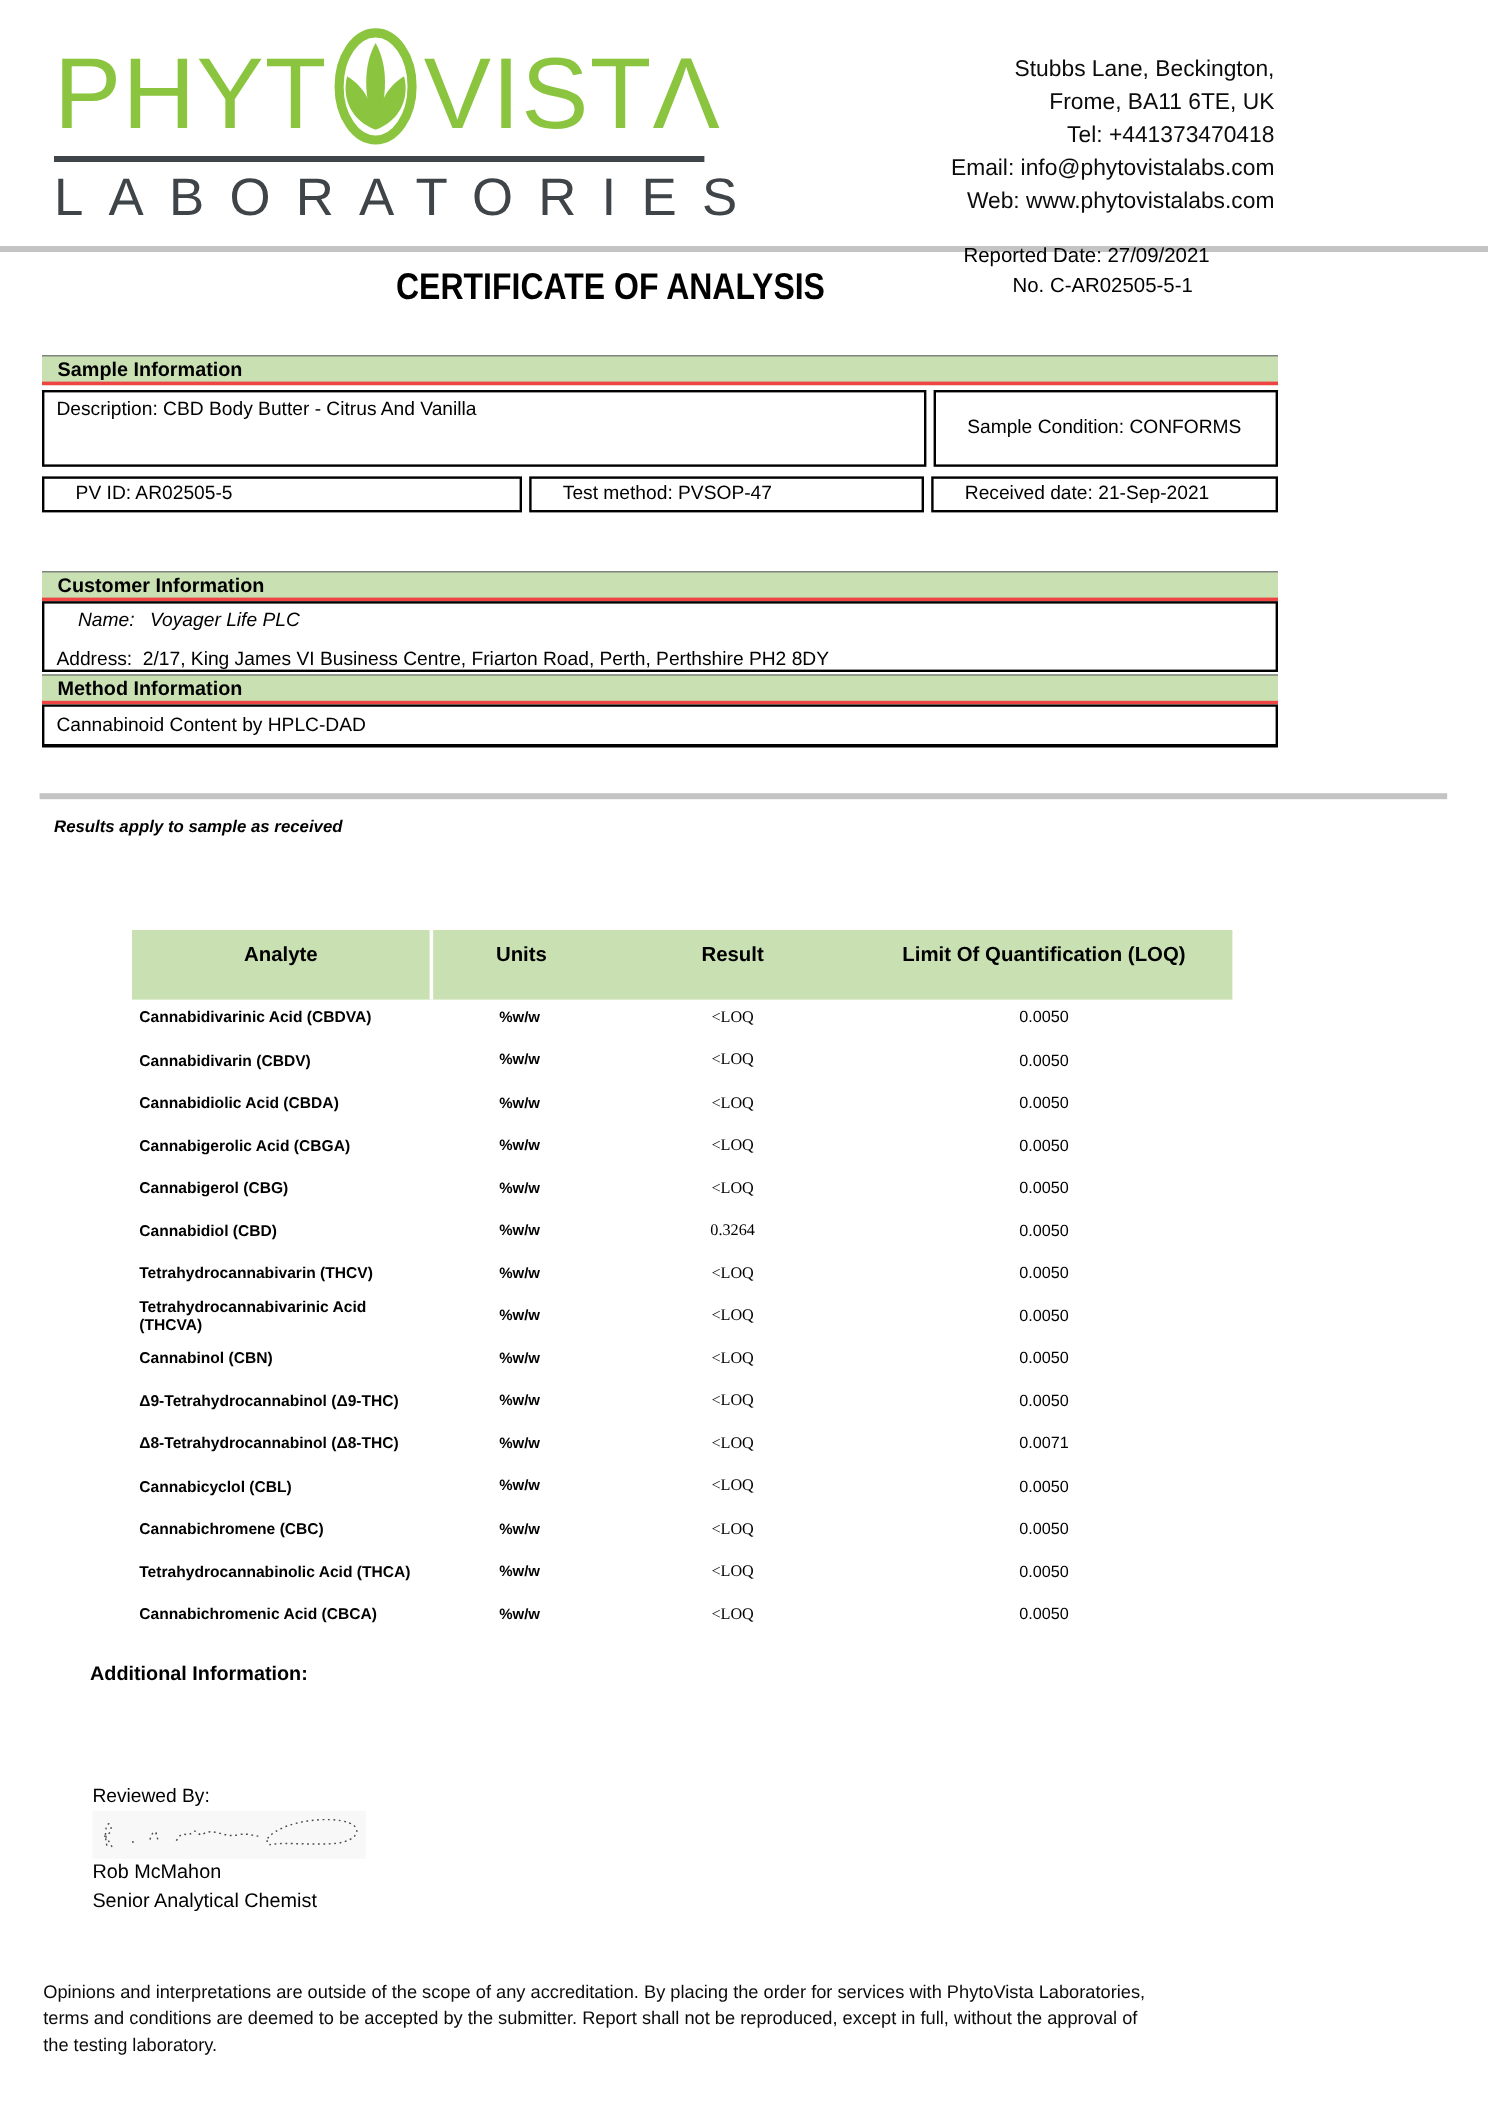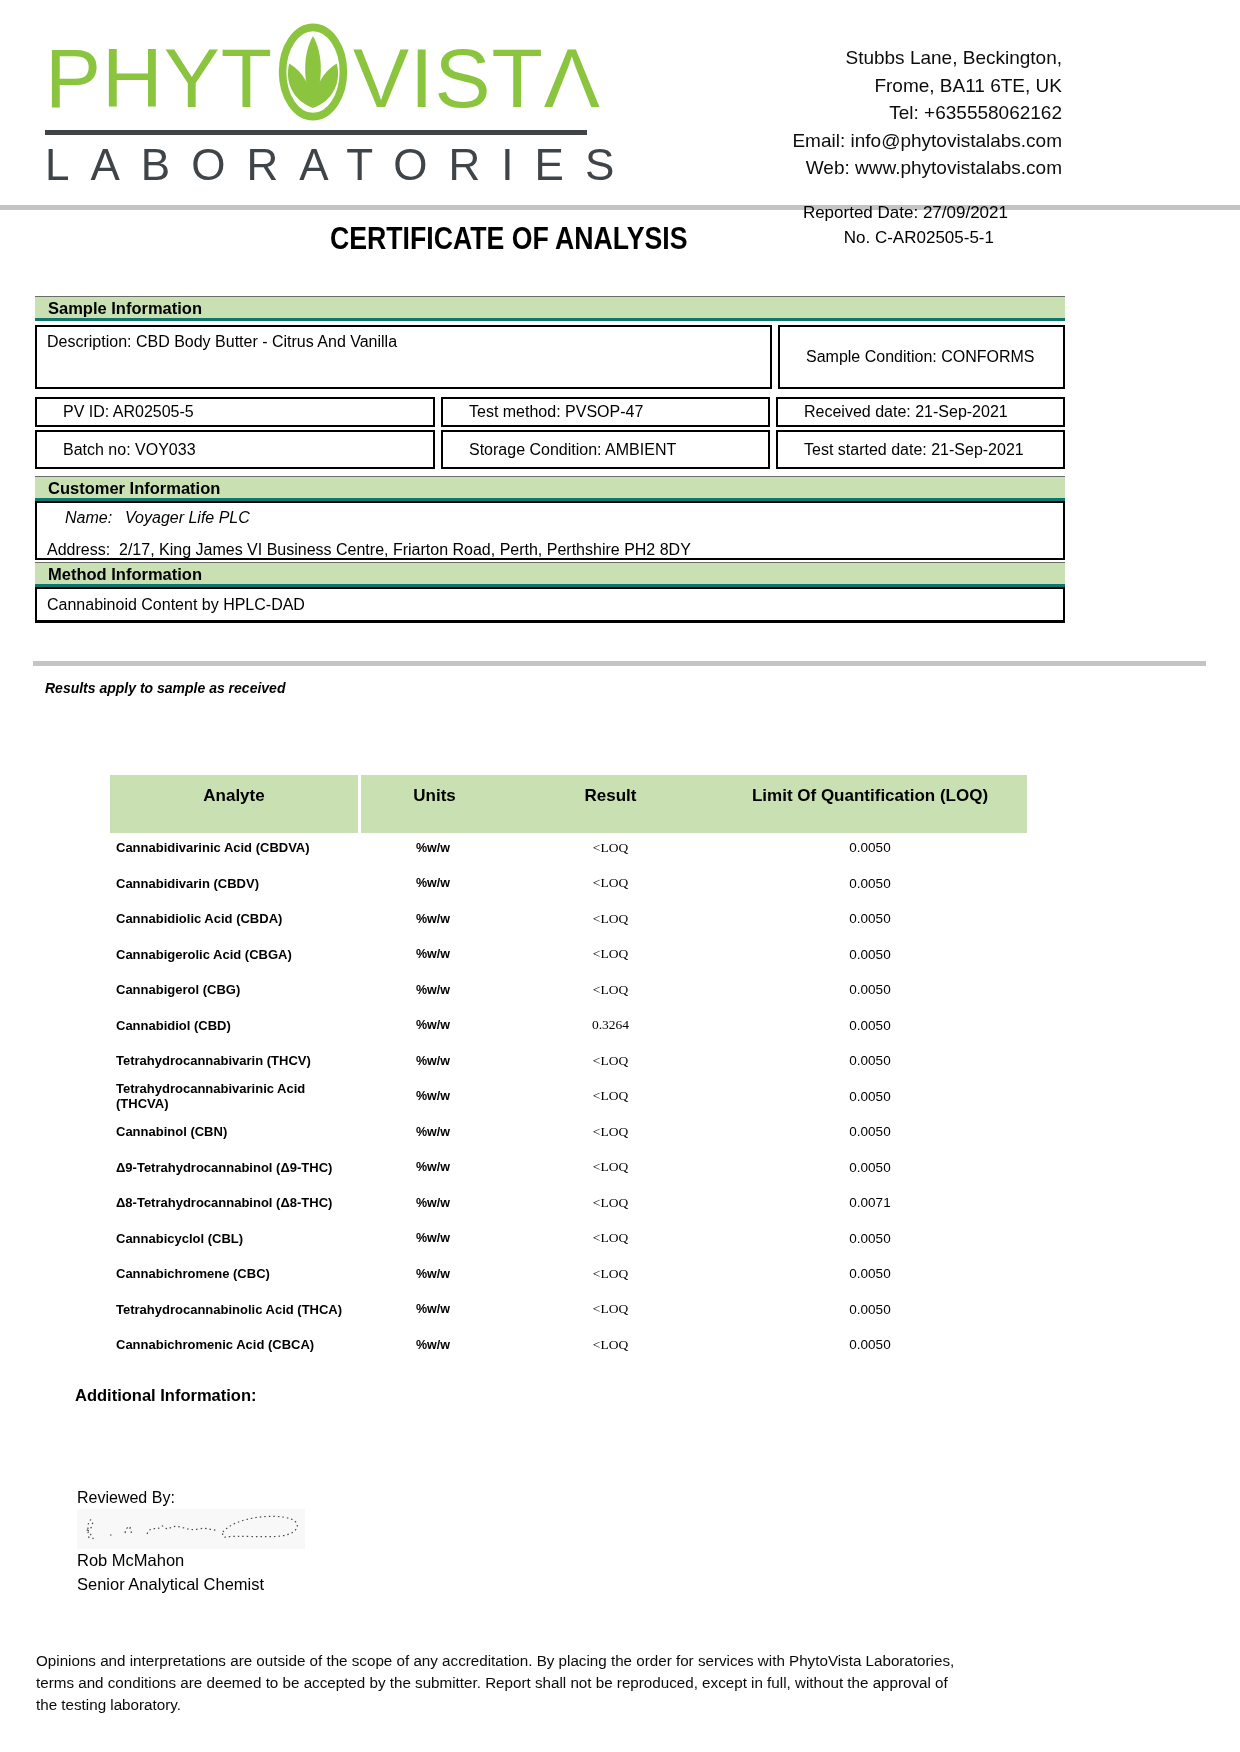--- a/index.html
+++ b/index.html
@@ -24,21 +24,21 @@
 
   .rule1{position:absolute;left:0;top:205px;width:1240px;height:5px;background:var(--rule-gray);}
   .doc-title{position:absolute;left:330px;top:221px;font-size:31px;font-weight:bold;
     transform:scaleX(0.86);transform-origin:left center;white-space:nowrap;letter-spacing:0px;}
   .report-meta{position:absolute;left:700px;top:203px;width:308px;font-size:17px;}
   .report-meta .rline1{text-align:right;white-space:nowrap;}
   .report-meta .rline2{text-align:right;padding-right:14px;margin-top:5px;}
 
   
   .band{position:absolute;left:35px;width:1030px;height:25px;background:var(--band-green);
-    border-top:1px solid #6b6b6b;border-bottom:3px solid #0f766e;font-size:16.5px;font-weight:bold;
+    border-top:1px solid #6b6b6b;border-bottom:3px solid #ef4444;font-size:16.5px;font-weight:bold;
     padding:2px 0 0 13px;line-height:19px;}
   .cellbox{border:2px solid #000;background:#fff;font-size:16px;}
   .row-grid{position:absolute;left:35px;width:1030px;display:grid;}
   .desc-grid{grid-template-columns:737px 287px;column-gap:6px;}
   .trip-grid{grid-template-columns:400px 329px 289px;column-gap:6px;}
   .vcenter{display:flex;align-items:center;padding-left:26px;}
   .desc-cell{padding:6px 10px;}
 
   .cust-box{position:absolute;left:35px;width:1030px;border:2px solid #000;font-size:16px;}
   .cust-box .name-line{padding:6px 0 0 28px;font-style:italic;}
@@ -90,21 +90,21 @@
       </span>
       <span>VISTΛ</span>
     </div>
     <div class="logo-rule"></div>
     <div class="logo-sub">LABORATORIES</div>
   </div>
 
   <div class="contact">
     <div>Stubbs Lane, Beckington,</div>
     <div>Frome, BA11 6TE, UK</div>
-    <div>Tel: +635558062162</div>
+    <div>Tel: +441373470418</div>
     <div>Email: info@phytovistalabs.com</div>
     <div>Web: www.phytovistalabs.com</div>
   </div>
 
   <div class="rule1"></div>
 
   <div class="doc-title">CERTIFICATE OF ANALYSIS</div>
   <div class="report-meta">
     <div class="rline1">Reported Date: 27/09/2021</div>
     <div class="rline2">No. C-AR02505-5-1</div>
@@ -116,25 +116,20 @@
     <div class="cellbox desc-cell" style="height:64px;">Description: CBD Body Butter - Citrus And Vanilla</div>
     <div class="cellbox vcenter" style="height:64px;">Sample Condition: CONFORMS</div>
   </div>
 
   <div class="row-grid trip-grid" style="top:397px;">
     <div class="cellbox vcenter" style="height:30px;">PV ID: AR02505-5</div>
     <div class="cellbox vcenter" style="height:30px;">Test method: PVSOP-47</div>
     <div class="cellbox vcenter" style="height:30px;">Received date: 21-Sep-2021</div>
   </div>
 
-  <div class="row-grid trip-grid" style="top:430px;">
-    <div class="cellbox vcenter" style="height:39px;">Batch no: VOY033</div>
-    <div class="cellbox vcenter" style="height:39px;">Storage Condition: AMBIENT</div>
-    <div class="cellbox vcenter" style="height:39px;">Test started date: 21-Sep-2021</div>
-  </div>
 
   <div class="band" style="top:476px;">Customer Information</div>
 
   <div class="cust-box" style="top:501px;height:59px;">
     <div class="name-line">
       <span class="label-gap">Name:</span><span>Voyager Life PLC</span>
     </div>
     <div class="addr-line">
       <span class="label-gap2">Address:</span><span>2/17, King James VI Business Centre, Friarton Road, Perth, Perthshire PH2 8DY</span>
     </div>

